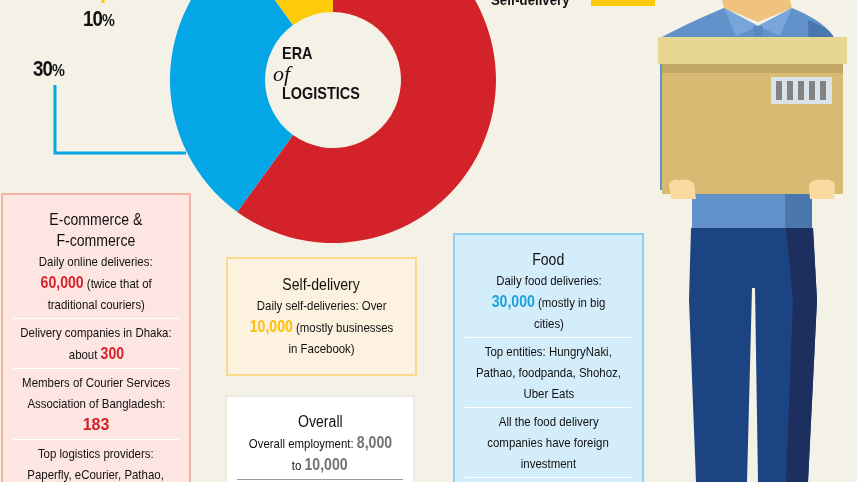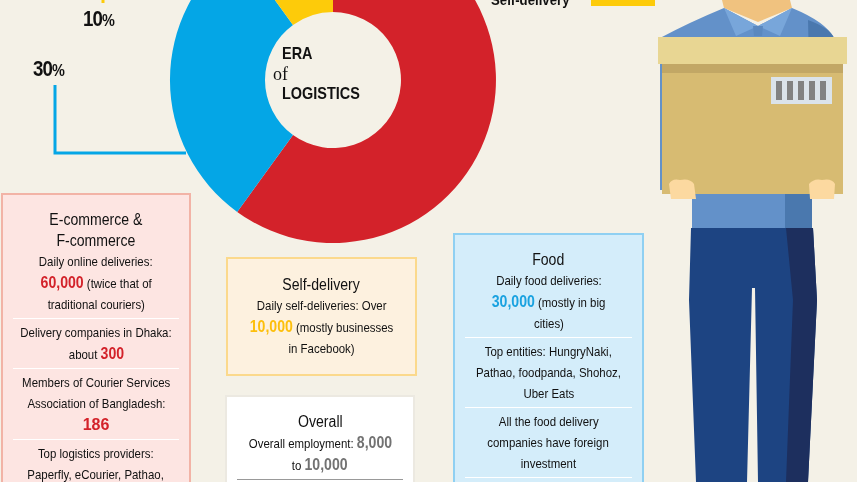--- a/index.html
+++ b/index.html
@@ -8,21 +8,21 @@
     background: #f4f1e7;
     font-family: "Liberation Sans", sans-serif;
     color: #111;
   }
   .abs { position: absolute; }
   .pct { font-weight: bold; font-size: 22px; letter-spacing: -1px; transform: scaleX(0.85); transform-origin: left; }
   .pct small { font-size: 17px; }
   .donut { left: 0; top: 0; width: 857px; height: 482px; }
   .center-label { left: 273px; top: 44px; width: 120px; text-align: left; line-height: 20px; }
   .center-label .t1, .center-label .t3 { font-weight: bold; font-size: 17px; transform: scaleX(0.85); display:block; }
-  .center-label .t2 { font-family: "Liberation Serif", serif; font-size: 18px; display:block; }
+  .center-label .t2 { font-family: "Liberation Serif", serif; font-style: italic; font-size: 22px; display:block; }
   .legend-self { left: 491px; top: -9px; font-weight: bold; font-size: 15px; transform: scaleX(0.88); transform-origin: left; }
   .legend-swatch { left: 591px; top: 0; width: 64px; height: 6px; background: #fdcb0a; }
   .box { position: absolute; box-sizing: border-box; text-align: center; font-size: 13px; line-height: 21px; }
   .box .title { font-weight: normal; font-size: 16px; line-height: 21px; }
   .box .line { padding: 0 6px; }
   .box .sep { height: 1px; margin: 3px 10px; }
   .box .num { font-weight: bold; font-size: 16px; }
   .cond { display: inline-block; transform: scaleX(0.88); }
   .ecom { left: 1px; top: 193px; width: 190px; height: 300px; background: #fde5e2; border: 2px solid #f2b3a6; }
   .ecom .sep { background: #fff; }
@@ -75,21 +75,21 @@
   <div class="title"><span class="cond">F-commerce</span></div>
   <div class="line"><span class="cond">Daily online deliveries:</span></div>
   <div class="line"><span class="cond"><span class="num">60,000</span><span> (twice that of</span></span></div>
   <div class="line"><span class="cond">traditional couriers)</span></div>
   <div class="sep"></div>
   <div class="line"><span class="cond">Delivery companies in Dhaka:</span></div>
   <div class="line"><span class="cond"><span>about </span><span class="num">300</span></span></div>
   <div class="sep"></div>
   <div class="line"><span class="cond">Members of Courier Services</span></div>
   <div class="line"><span class="cond">Association of Bangladesh:</span></div>
-  <div class="line"><span class="num">186</span></div>
+  <div class="line"><span class="num">183</span></div>
   <div class="sep"></div>
   <div class="line"><span class="cond">Top logistics providers:</span></div>
   <div class="line"><span class="cond">Paperfly, eCourier, Pathao,</span></div>
 </div>
 
 <div class="box self">
   <div style="height:15px"></div>
   <div class="title"><span class="cond">Self-delivery</span></div>
   <div class="line"><span class="cond">Daily self-deliveries: Over</span></div>
   <div class="line"><span class="cond"><span class="num">10,000</span><span> (mostly businesses</span></span></div>

